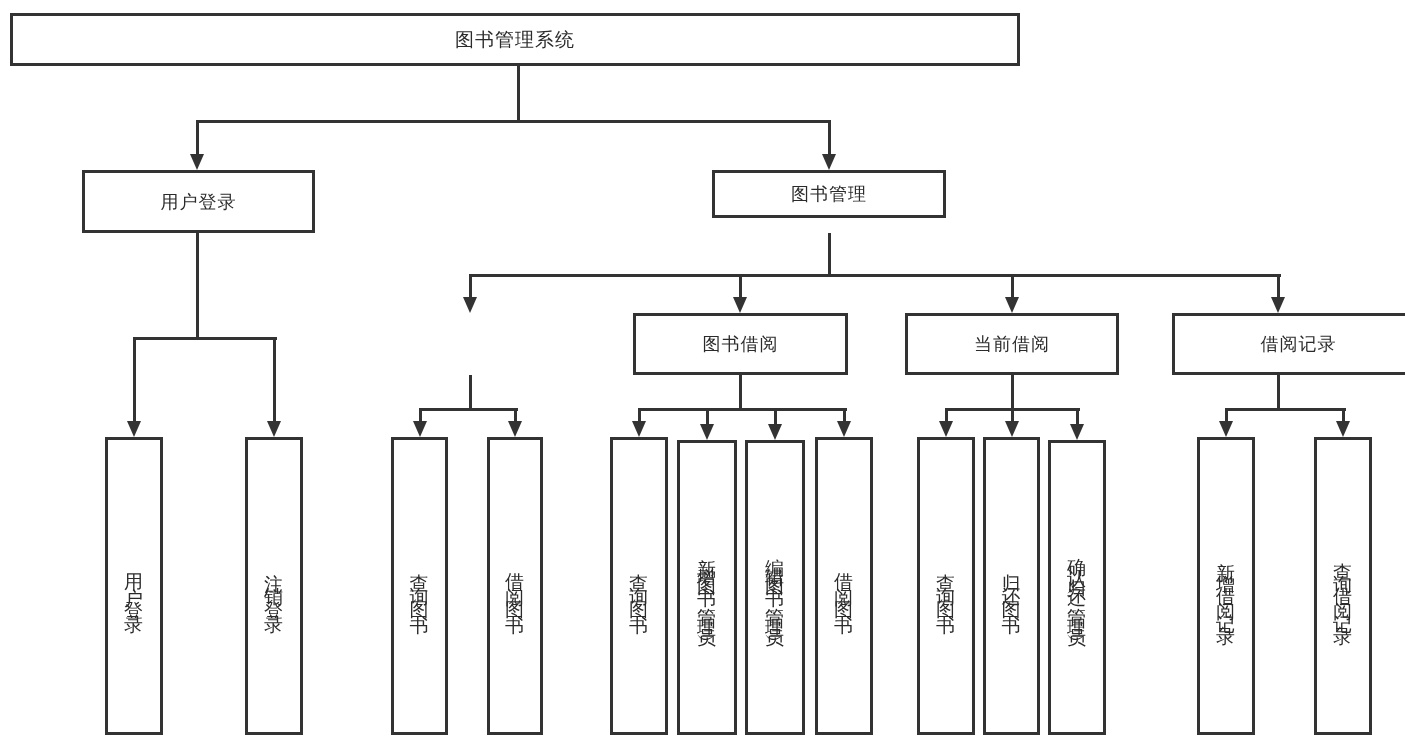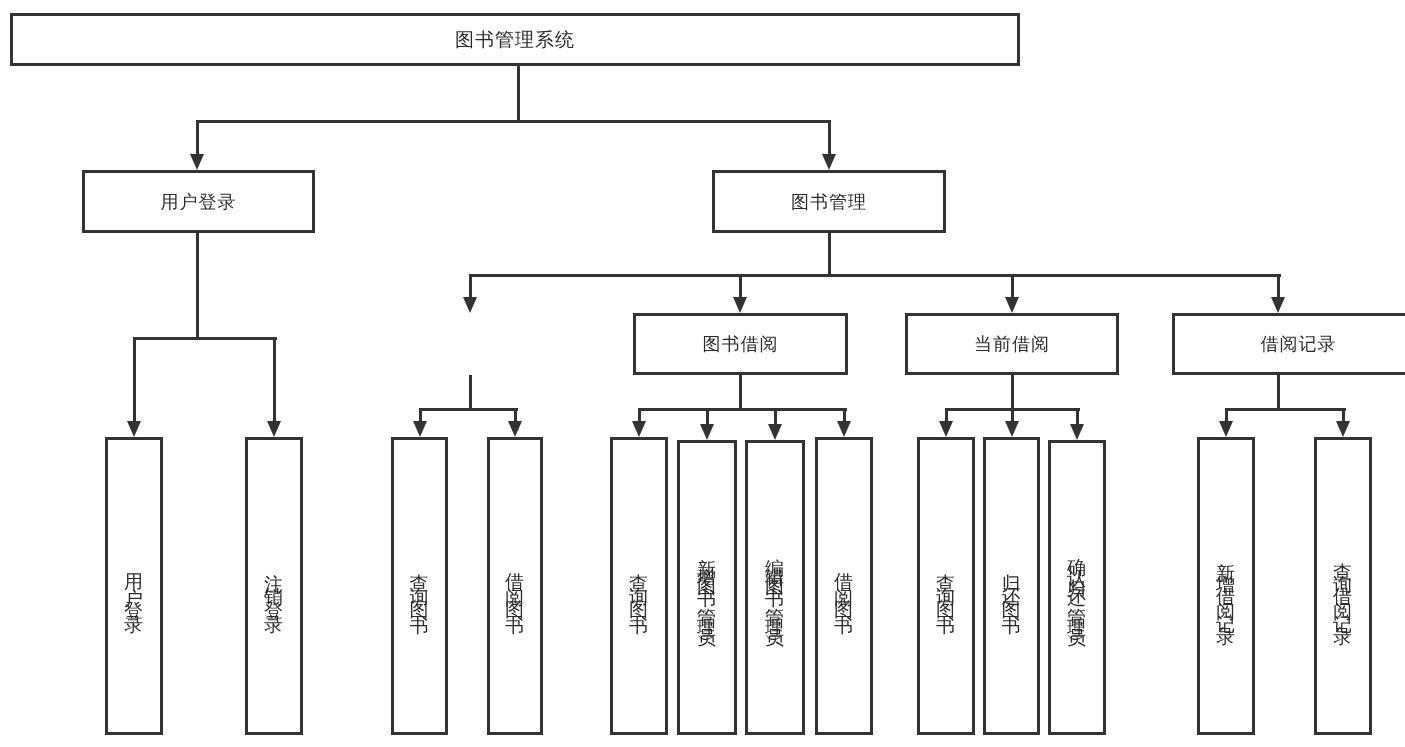--- a/index.html
+++ b/index.html
@@ -64,21 +64,21 @@
 
 <div id="canvas">
 
   <div class="box root" style="left:10px;top:13px;width:1010px;height:53px">
     <span class="hlabel">图书管理系统</span>
   </div>
 
   <div class="box" style="left:82px;top:170px;width:233px;height:63px">
     <span class="hlabel">用户登录</span>
   </div>
-  <div class="box" style="left:712px;top:170px;width:234px;height:63px">
+  <div class="box" style="left:712px;top:170px;width:234px;height:48px">
     <span class="hlabel">图书管理</span>
   </div>
 
   <div class="box" style="left:905px;top:313px;width:214px;height:62px">
     <span class="hlabel">当前借阅</span>
   </div>
   <div class="box" style="left:633px;top:313px;width:215px;height:62px">
     <span class="hlabel">图书借阅</span>
   </div>
   <div class="box" style="left:1172px;top:313px;width:253px;height:62px">

